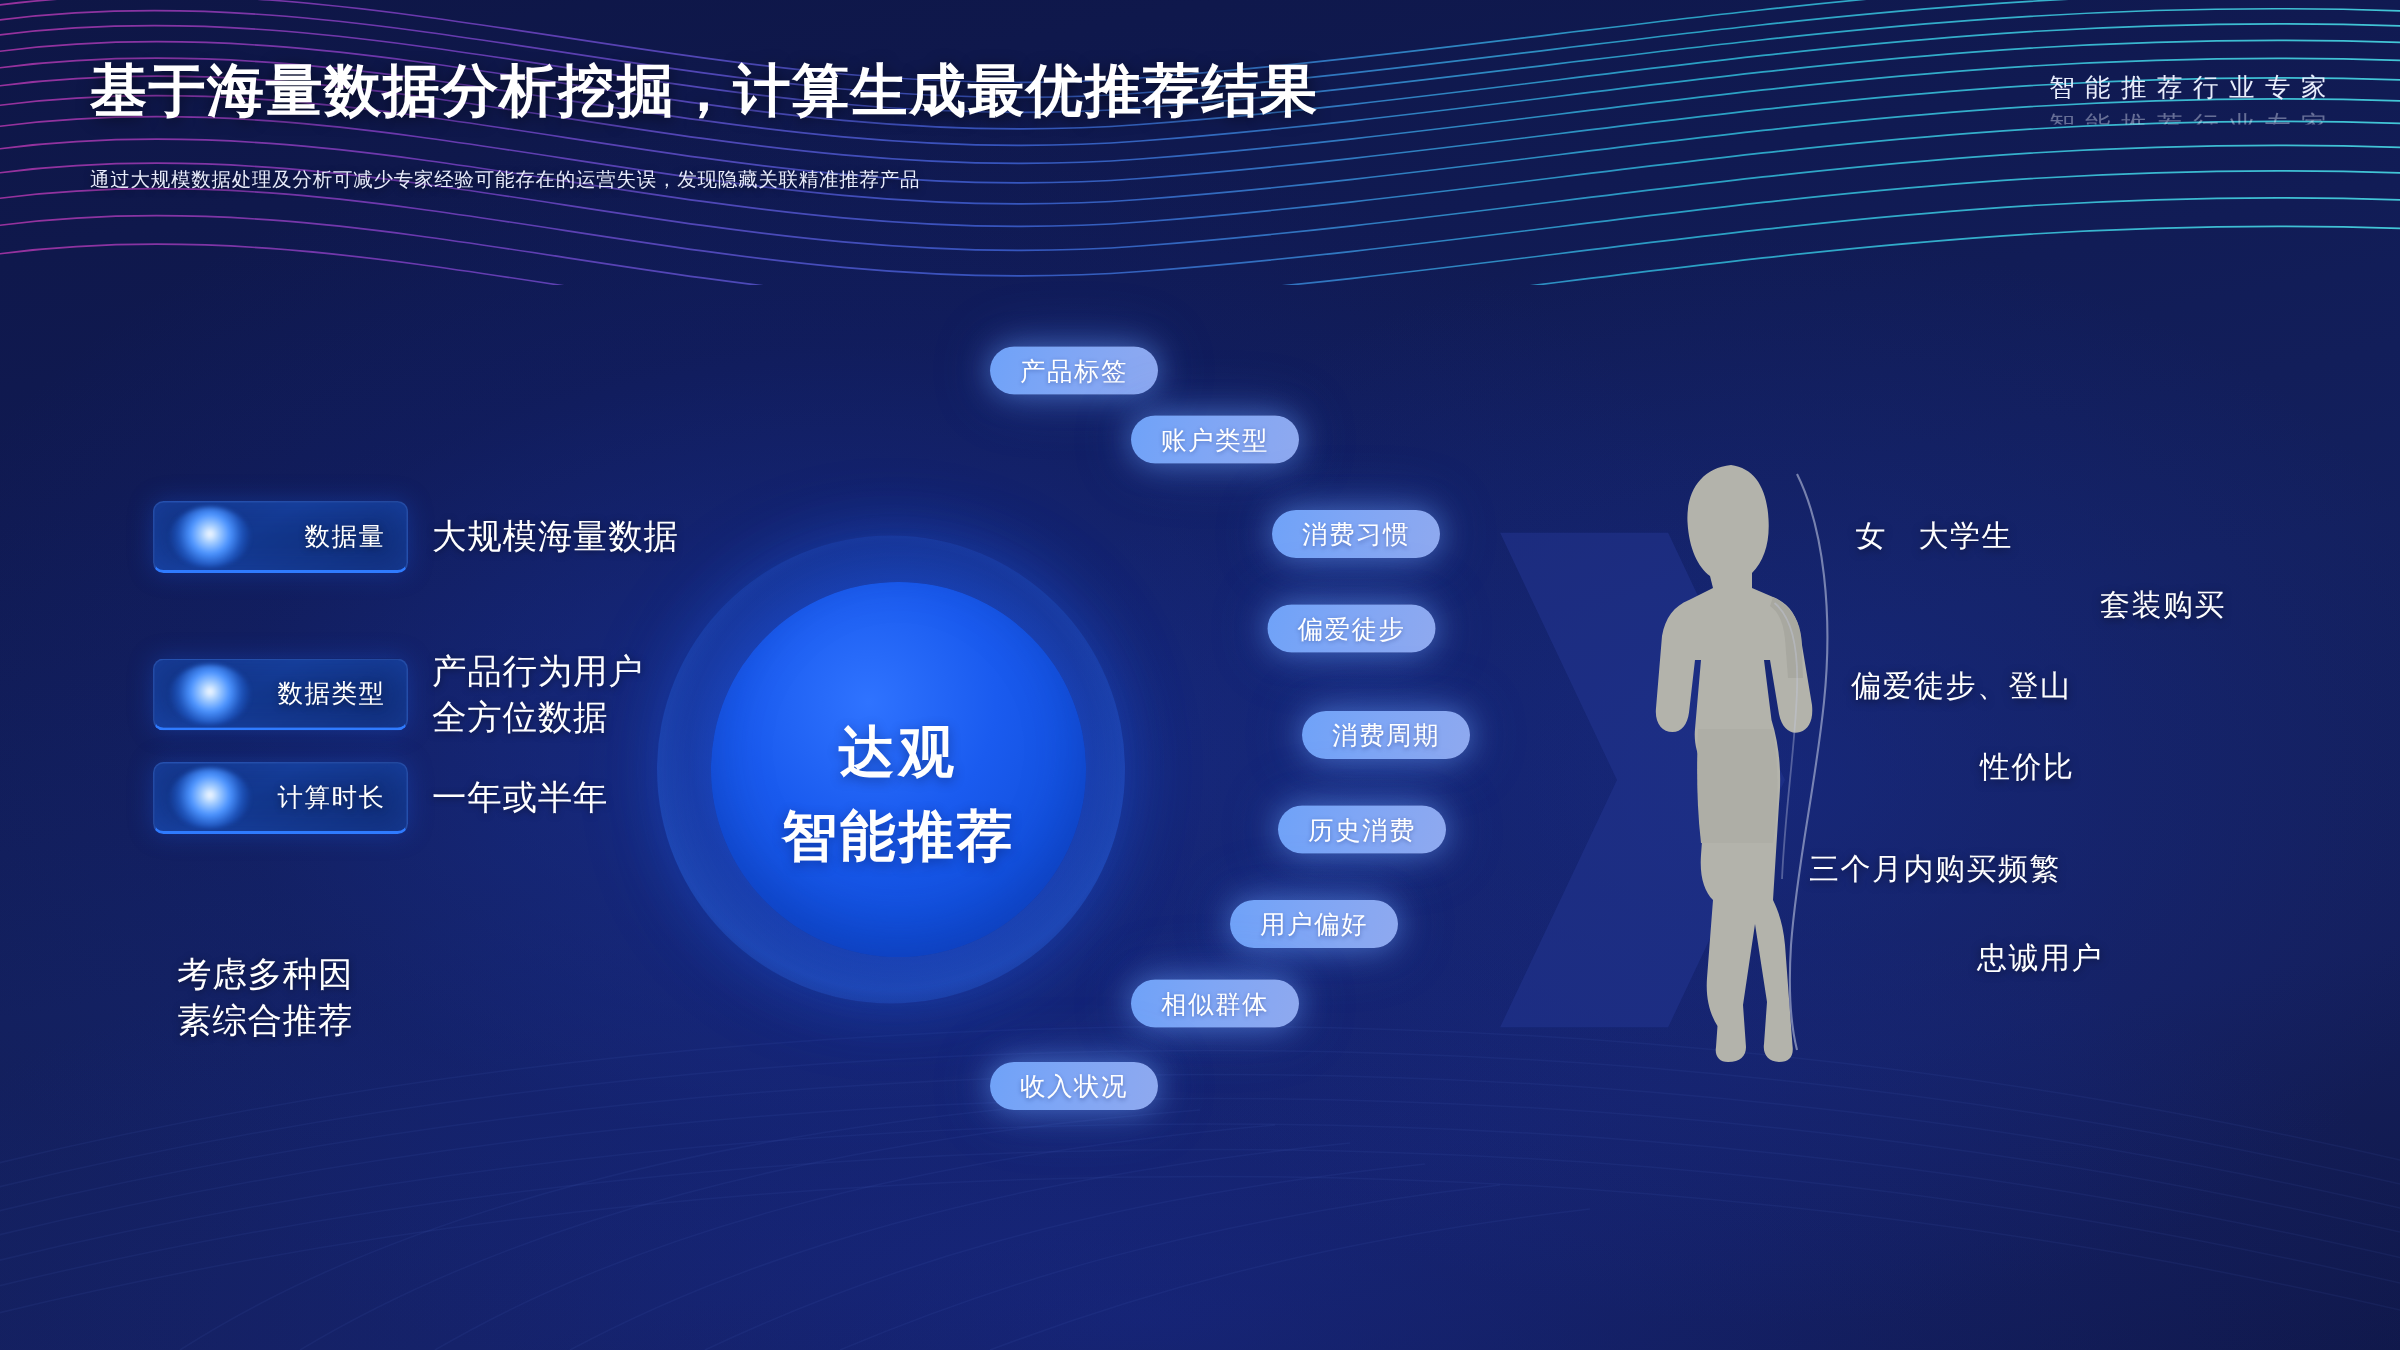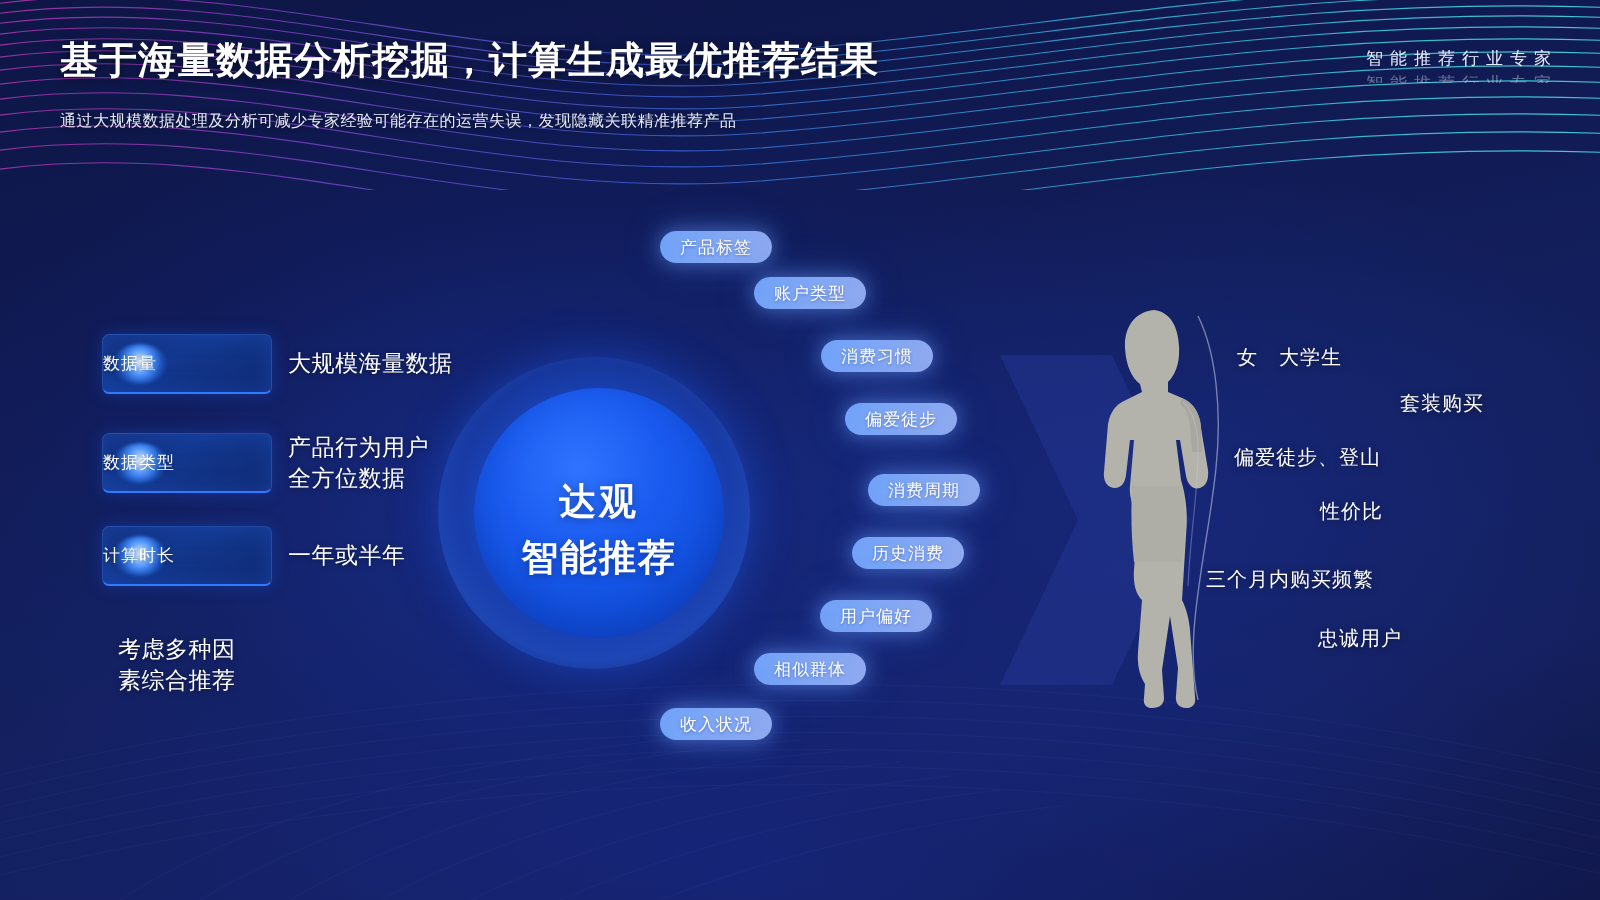--- a/index.html
+++ b/index.html
@@ -29,43 +29,43 @@
   
   .title{
     position:absolute; left:60px; top:35px;
     font-size:38px; font-weight:bold; color:#ffffff;
     letter-spacing:1px; text-shadow:0 2px 10px rgba(0,0,0,.55);
     white-space:nowrap;
     text-align:right;
   }
   .subtitle{
     position:absolute; left:60px; top:111px;
-    font-size:16px; color:#e8ecfb; letter-spacing:.5px;
+    font-size:13px; color:#e8ecfb; letter-spacing:.5px;
     white-space:nowrap; text-shadow:0 1px 5px rgba(0,0,0,.5);
   }
   .brand{
     position:absolute; right:42px; top:47px;
     font-size:17px; color:#e9eefc; letter-spacing:7px;
     white-space:nowrap; font-weight:500;
   }
   .brandGhost{
     position:absolute; right:42px; top:72px;
     font-size:17px; color:rgba(233,238,252,.40); letter-spacing:7px;
     white-space:nowrap; height:11px; overflow:hidden; font-weight:500;
   }
 
   
   .featRow{ position:absolute; display:flex; align-items:center; }
   .featPill{
-    position:relative; width:170px; height:60px; border-radius:7px;
+    position:relative; width:170px; height:48px; border-radius:7px;
     background:linear-gradient(150deg,#12307e 0%,#13388f 40%,#0f2a73 100%);
     border:1px solid rgba(80,140,255,.30);
     border-bottom:2px solid #2f7bff;
     box-shadow:0 0 16px rgba(30,90,220,.35), inset 0 0 22px rgba(40,100,230,.30);
-    display:flex; align-items:center; justify-content:flex-start;
+    display:flex; align-items:center; justify-content:flex-end;
     padding-right:14px; overflow:hidden;
   }
   .featPill .orb{
     position:absolute; left:10px; top:50%; transform:translateY(-50%);
     width:54px; height:40px; border-radius:50%;
     background:radial-gradient(circle at 50% 45%, #ffffff 0%, #a9d0ff 16%, #4b93ff 38%, rgba(40,110,230,.45) 62%, rgba(20,60,170,0) 80%);
     filter:blur(1.5px);
   }
   .featPill .ptxt{
     position:relative; font-size:17px; color:#ffffff; letter-spacing:1px;
@@ -182,42 +182,42 @@
 
   <div class="featRow" style="left:102px; top:432px;">
     <div class="featPill">
       <span class="orb"></span>
       <span class="ptxt">数据类型</span>
     </div>
     <div class="featDesc">产品行为用户
 全方位数据</div>
   </div>
 
-  <div class="featRow" style="left:102px; top:526px;">
+  <div class="featRow" style="left:102px; top:508px;">
     <div class="featPill">
       <span class="orb"></span>
       <span class="ptxt">计算时长</span>
     </div>
     <div class="featDesc">一年或半年</div>
   </div>
 
   <div class="featRow" style="left:102px; top:634px;">
     <div class="featDesc">考虑多种因
 素综合推荐</div>
   </div>
 
   <div class="hubOuter"></div>
   <div class="hub">
     <div class="l1">达观</div>
     <div class="l2">智能推荐</div>
   </div>
 
   <div class="tag" style="left:660px; top:231px;">产品标签</div>
   <div class="tag" style="left:754px; top:277px;">账户类型</div>
-  <div class="tag" style="left:821px; top:340px;text-align:center;">消费习惯</div>
+  <div class="tag" style="left:848px; top:340px;text-align:center;">消费习惯</div>
   <div class="tag" style="left:845px; top:403px;">偏爱徒步</div>
   <div class="tag" style="left:868px; top:474px;">消费周期</div>
   <div class="tag" style="left:852px; top:537px;">历史消费</div>
   <div class="tag" style="left:820px; top:600px;">用户偏好</div>
   <div class="tag" style="left:754px; top:653px;">相似群体</div>
   <div class="tag" style="left:660px; top:708px;">收入状况</div>
 
   <svg class="chev" viewBox="0 0 190 330">
     <polygon points="0,0 112,0 190,165 112,330 0,330 78,165" fill="#23348f" fill-opacity=".55"></polygon>
   </svg>

